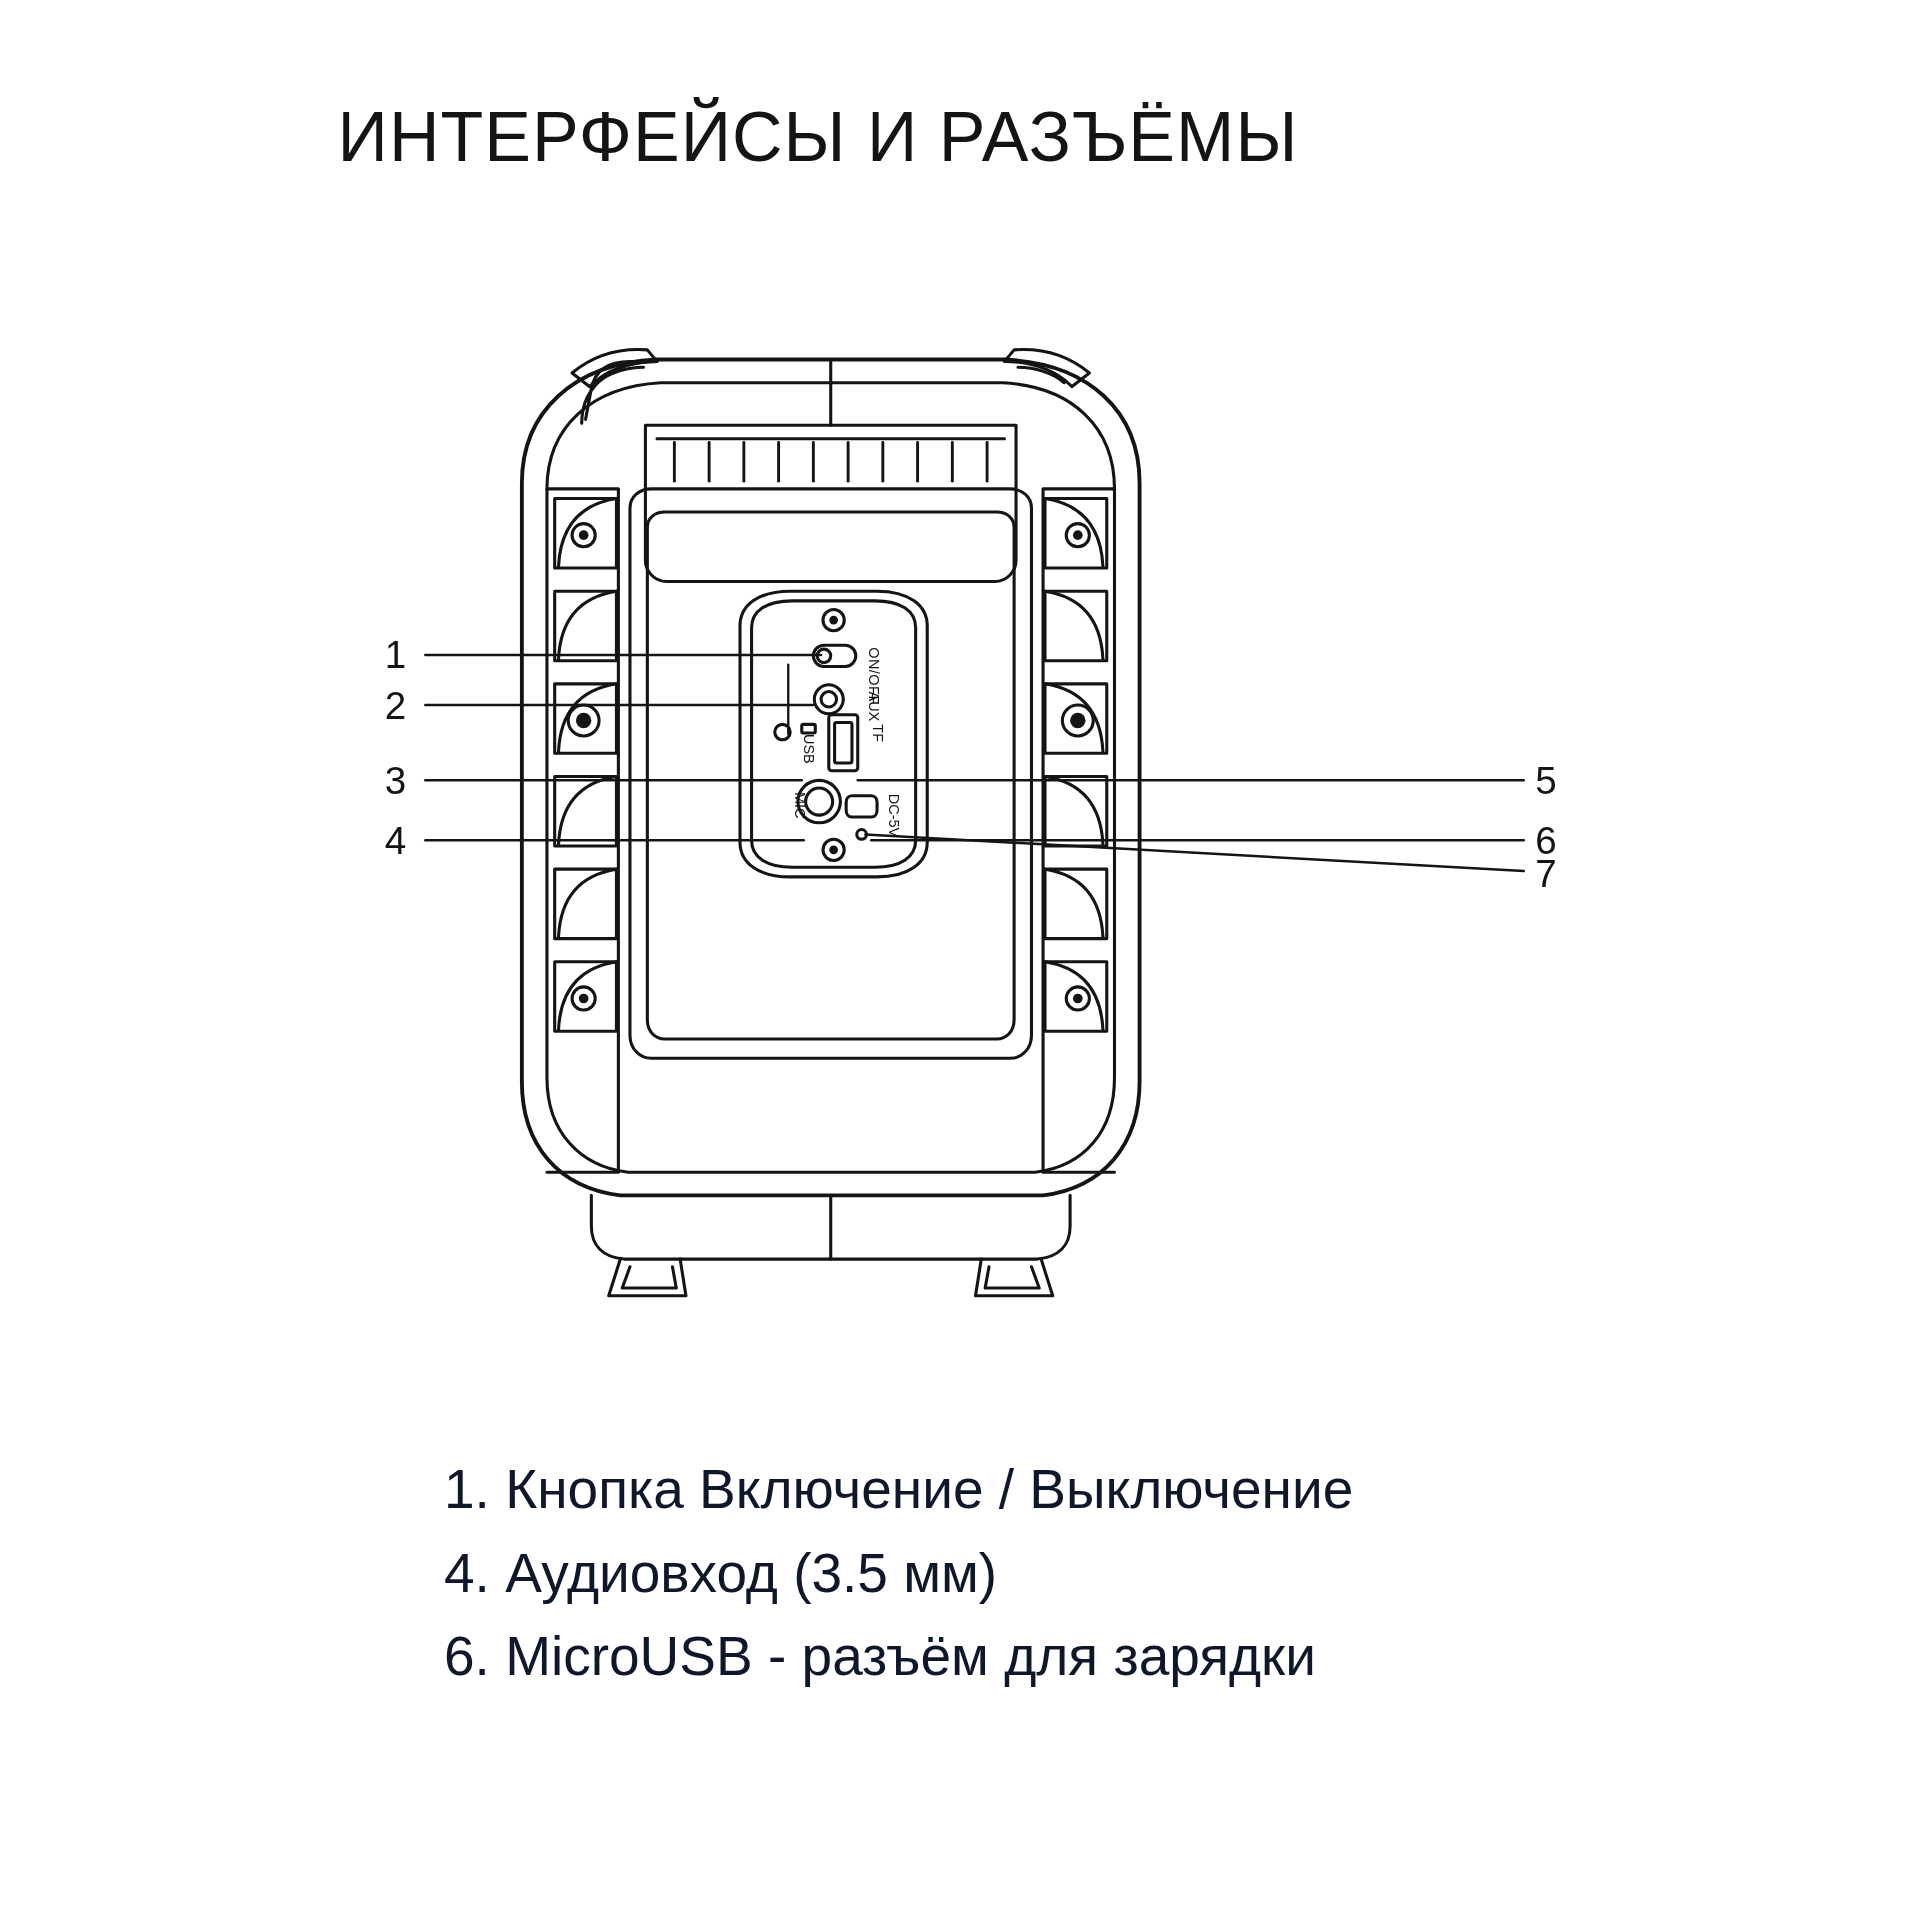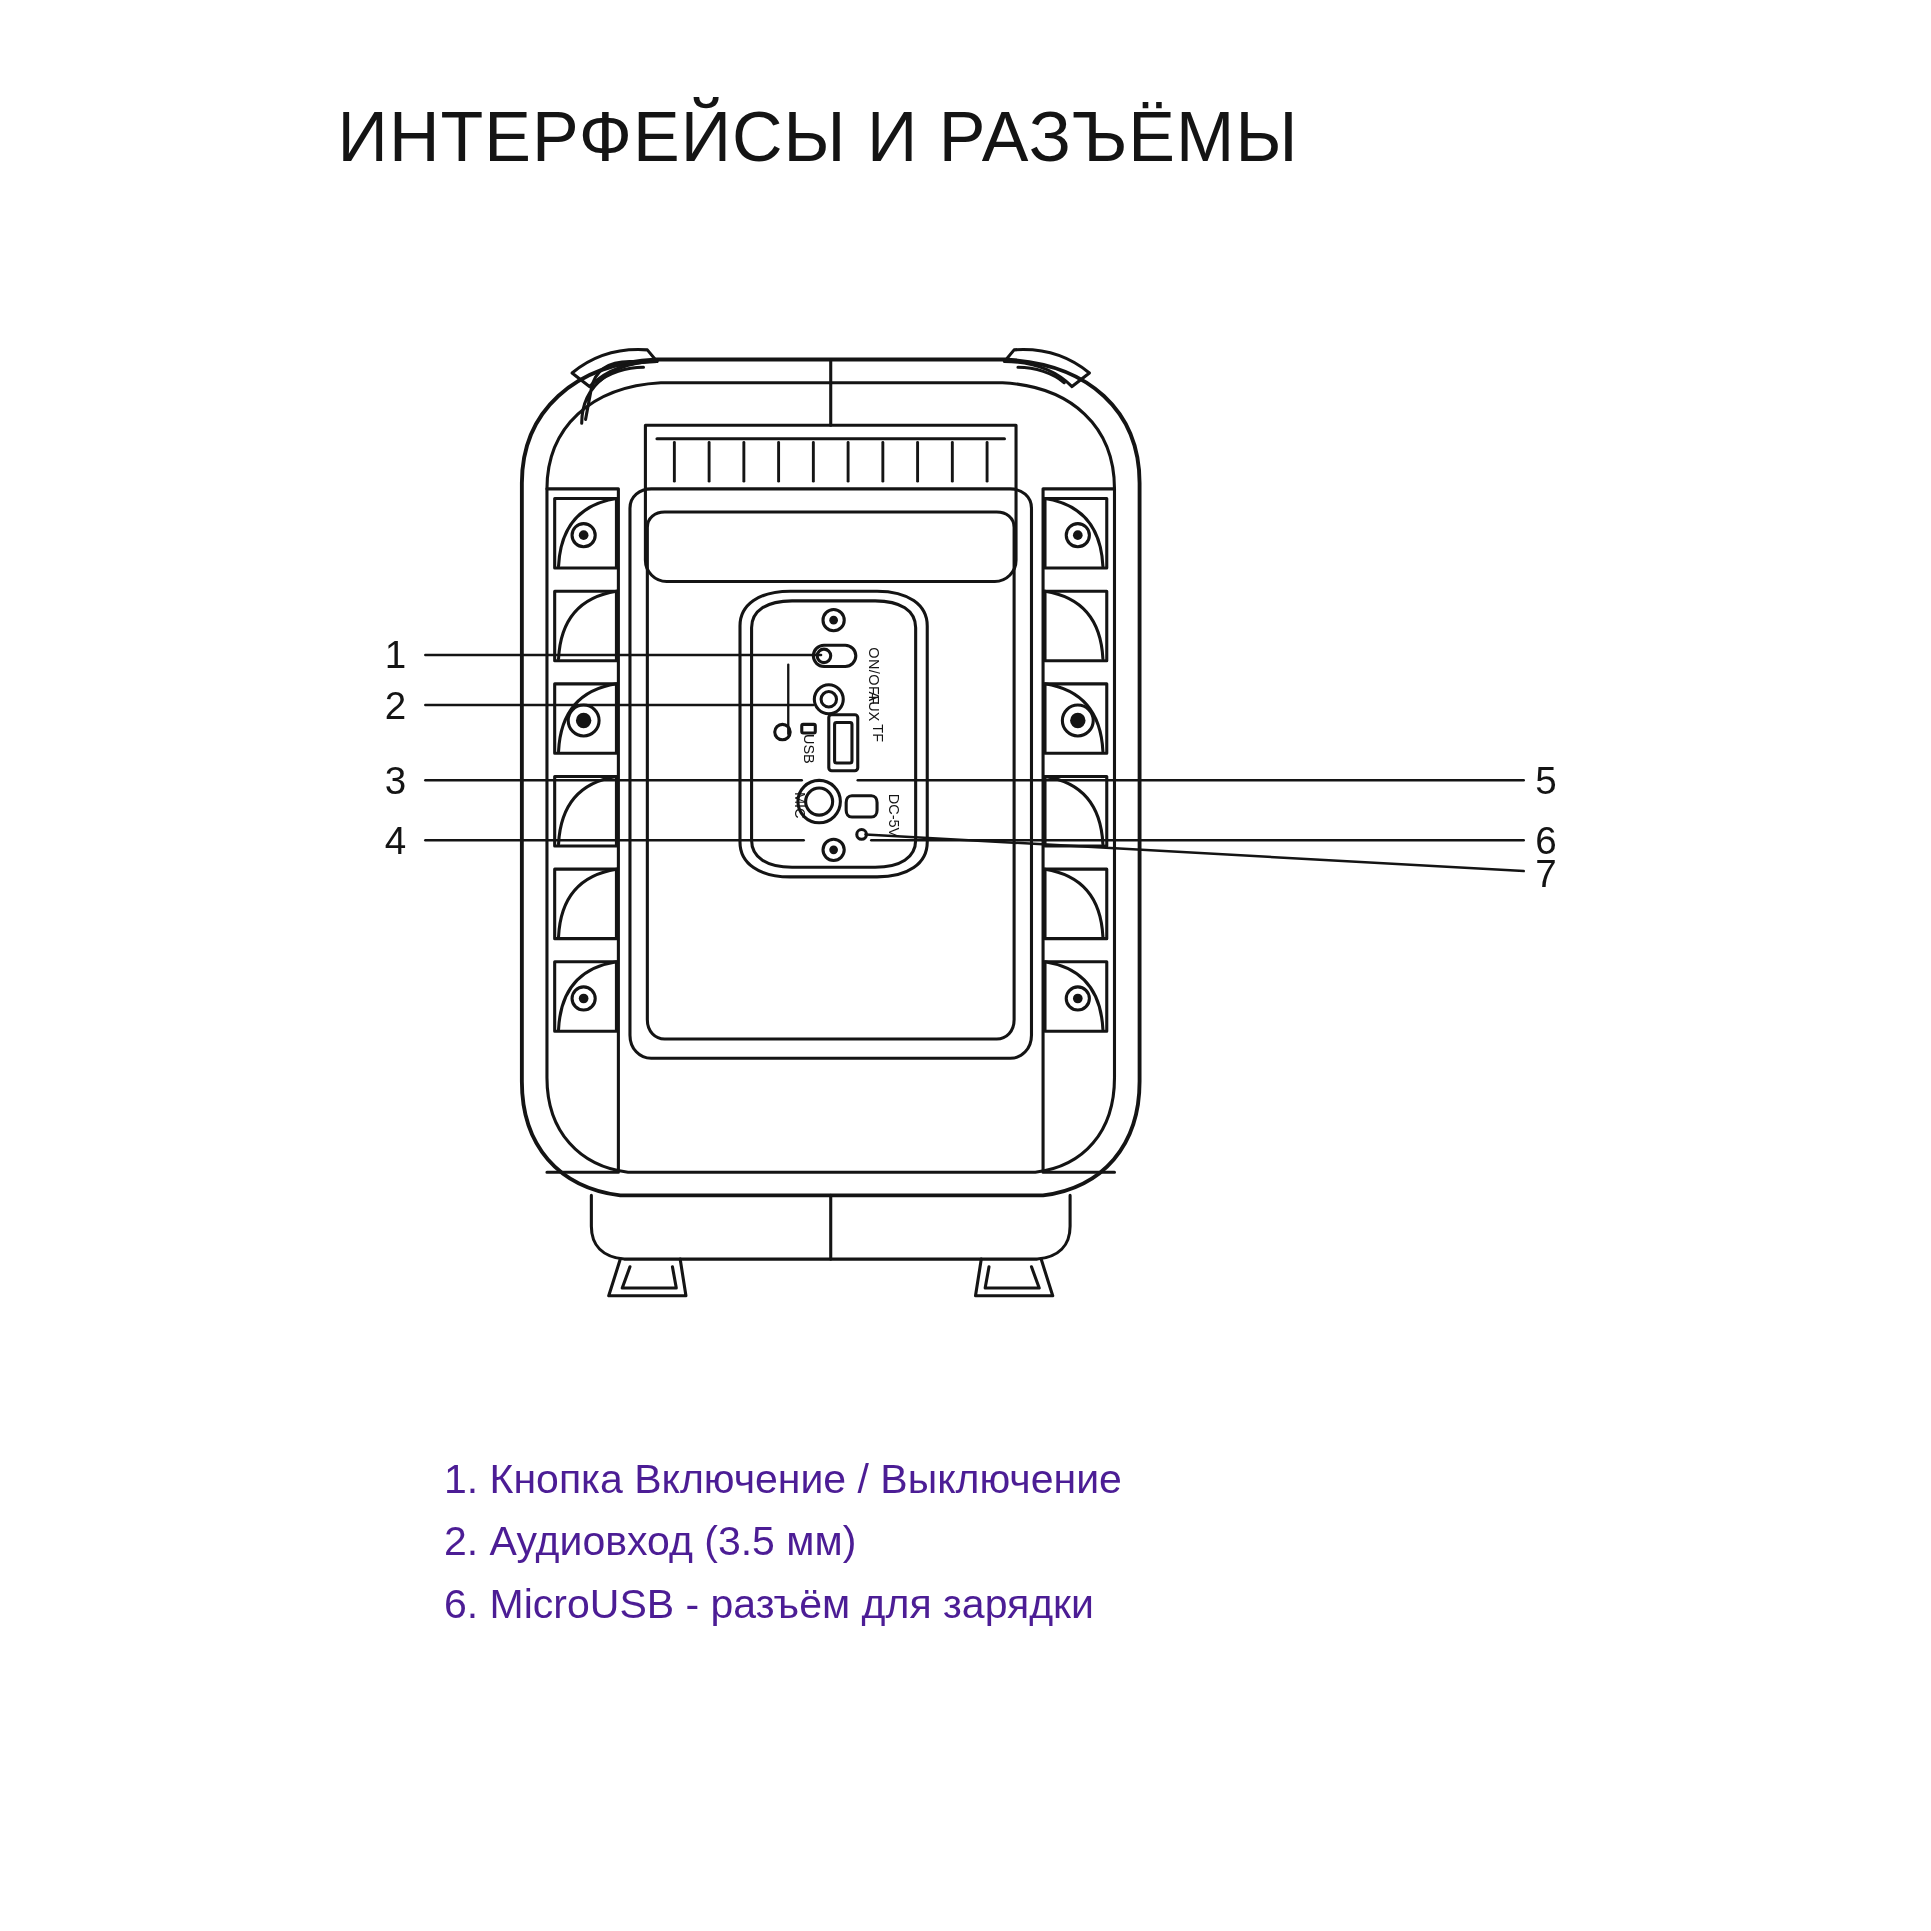--- a/index.html
+++ b/index.html
@@ -42,23 +42,23 @@
   .diagram-wrap svg {
     display: block;
   }
   .legend {
     position: absolute;
     left: 444px;
     top: 1448px;
     width: 1159px;
   }
   .legend-item {
-    font-size: 41px;
+    font-size: 55px;
     line-height: 1.52;
-    color: #4c1d95;
+    color: #0f172a;
     white-space: nowrap;
   }
 </style>
 </head>
 <body>
 
 <div class="page">
 
   <div class="title">ИНТЕРФЕЙСЫ И РАЗЪЁМЫ</div>
 
@@ -274,18 +274,18 @@
         <text x="18" y="554">4</text>
         <text x="1210" y="492">5</text>
         <text x="1210" y="554">6</text>
         <text x="1210" y="588">7</text>
       </g>
     </svg>
   </div>
 
   <div class="legend">
     <div class="legend-item">1. Кнопка Включение / Выключение</div>
-    <div class="legend-item">2. Аудиовход (3.5 мм)</div>
+    <div class="legend-item">4. Аудиовход (3.5 мм)</div>
     <div class="legend-item">6. MicroUSB - разъём для зарядки</div>
   </div>
 
 </div>
 
 
 </body></html>

